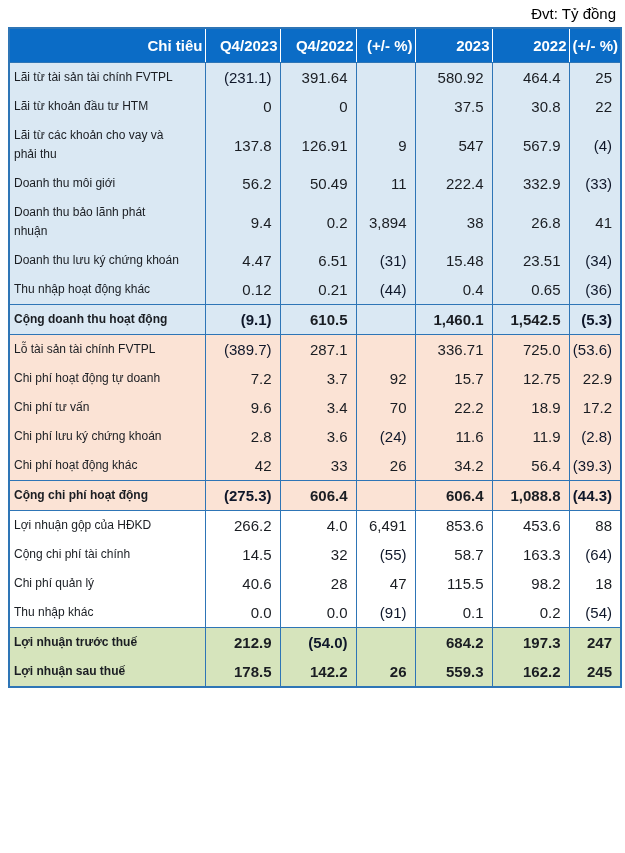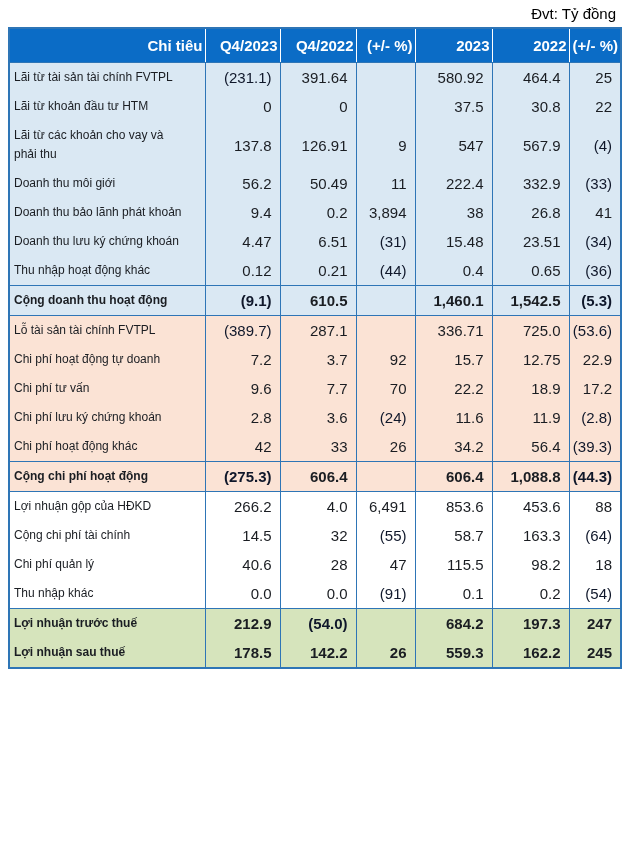--- a/index.html
+++ b/index.html
@@ -134,21 +134,21 @@
         <tr>
           <td class="label"><span class="txt">Doanh thu môi giới</span></td>
           <td class="num">56.2</td>
           <td class="num">50.49</td>
           <td class="num">11</td>
           <td class="num">222.4</td>
           <td class="num">332.9</td>
           <td class="num neg">(33)</td>
         </tr>
         <tr class="two-line">
-          <td class="label"><span class="txt">Doanh thu bảo lãnh phát khoản</span></td>
+          <td class="label"><span class="txt">Doanh thu bảo lãnh phát nhuận</span></td>
           <td class="num">9.4</td>
           <td class="num">0.2</td>
           <td class="num">3,894</td>
           <td class="num">38</td>
           <td class="num">26.8</td>
           <td class="num">41</td>
         </tr>
         <tr class="two-line">
           <td class="label"><span class="txt">Doanh thu lưu ký chứng khoán</span></td>
           <td class="num">4.47</td>
@@ -192,21 +192,21 @@
           <td class="num">7.2</td>
           <td class="num">3.7</td>
           <td class="num">92</td>
           <td class="num">15.7</td>
           <td class="num">12.75</td>
           <td class="num">22.9</td>
         </tr>
         <tr>
           <td class="label"><span class="txt">Chi phí tư vấn</span></td>
           <td class="num">9.6</td>
-          <td class="num">7.7</td>
+          <td class="num">3.4</td>
           <td class="num">70</td>
           <td class="num">22.2</td>
           <td class="num">18.9</td>
           <td class="num">17.2</td>
         </tr>
         <tr>
           <td class="label"><span class="txt">Chi phí lưu ký chứng khoán</span></td>
           <td class="num">2.8</td>
           <td class="num">3.6</td>
           <td class="num neg">(24)</td>

